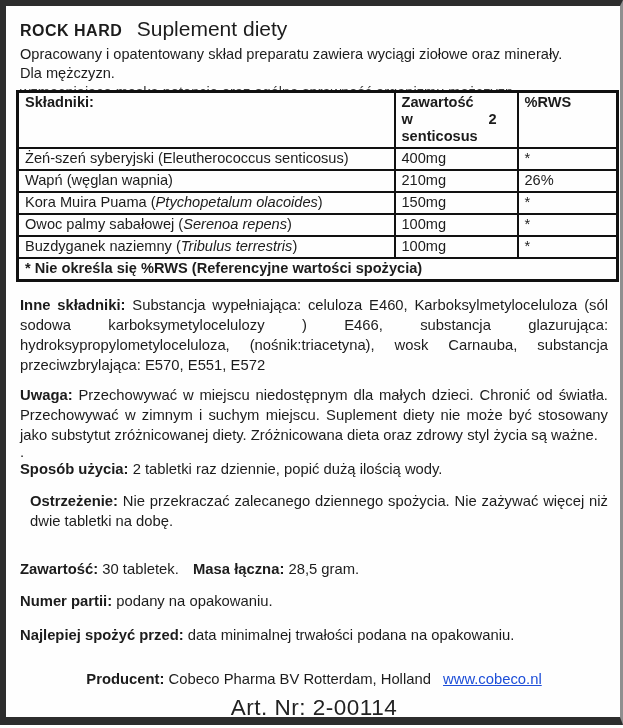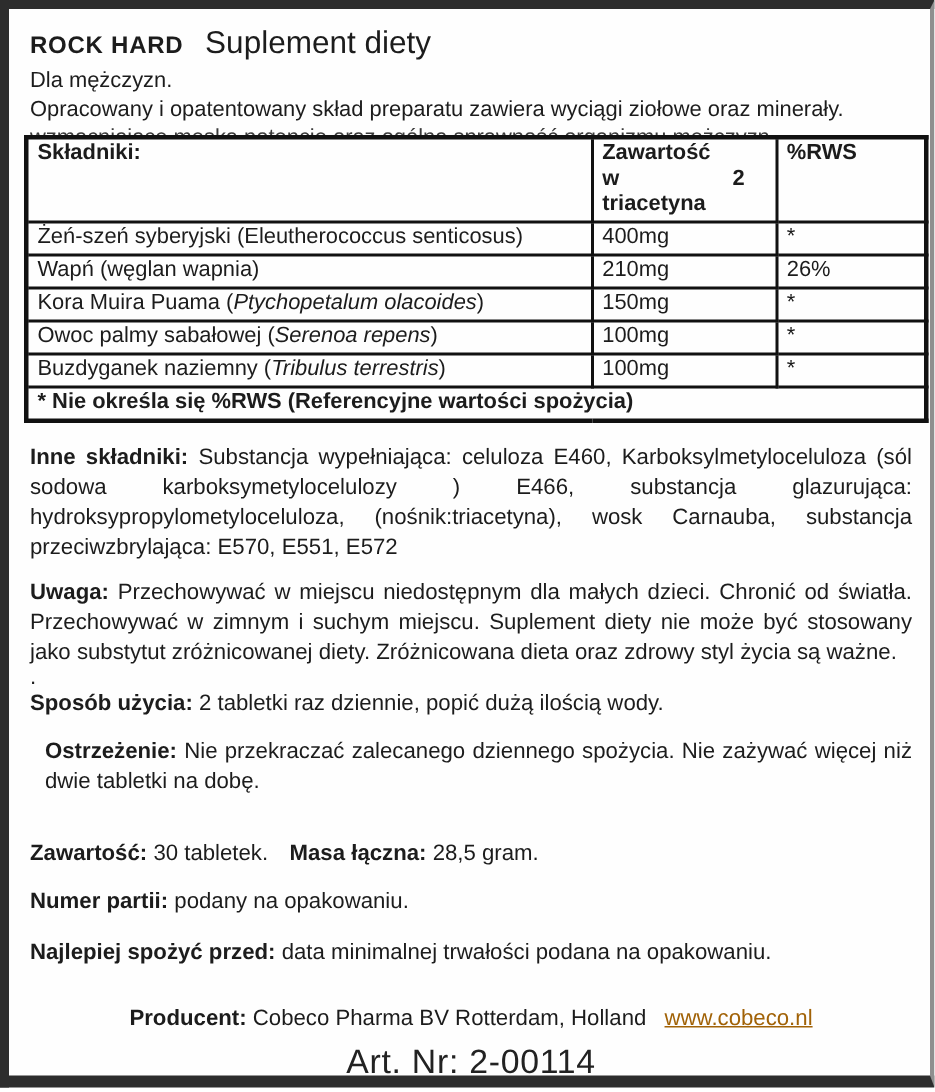--- a/index.html
+++ b/index.html
@@ -57,54 +57,54 @@
   .mt-uwaga { margin-top: 10px; }
   .mt-ostrz { margin-top: 12px; margin-left: 16px; }
   .mt-zaw { margin-top: 28px; }
   .mt-najl { margin-top: 14px; }
   .mt-numer { margin-top: 12px; }
   .mt-prod { margin-top: 24px; }
   .dotline { line-height: 14px; }
   .center { text-align: center; }
   .producer-line { font-size: 14.8px; }
   .producer-line a {
-    color: #a16207; text-decoration: underline; margin-left: 8px;
+    color: #1d4ed8; text-decoration: underline; margin-left: 8px;
   }
   .artnr { font-size: 22.5px; letter-spacing: 0.5px; margin-top: 9px; color: #222; }
   .gap2 { width: 6px; display: inline-block; }
 </style>
 </head>
 <body>
 
 <div class="page">
 
   <div class="titlebar">
     <span class="brand">ROCK HARD</span>
     <span class="title">Suplement diety</span>
   </div>
+  <div class="lead">Opracowany i opatentowany skład preparatu zawiera wyciągi ziołowe oraz minerały.</div>
   <div class="lead">Dla mężczyzn.</div>
-  <div class="lead">Opracowany i opatentowany skład preparatu zawiera wyciągi ziołowe oraz minerały.</div>
   <div class="clipped-line">wzmacniające męską potencję oraz ogólną sprawność organizmu mężczyzn.</div>
 
   <table class="ing">
     <colgroup>
         <col class="c1">
         <col class="c2">
         <col class="c3">
       </colgroup>
     <thead>
       <tr>
         <th class="hdr">Składniki:</th>
         <th class="hdr">
           <div>Zawartość</div>
           <div class="hdr-justify">
             <span>w</span>
             <span>2</span>
           </div>
-          <div>triacetyna</div>
+          <div>senticosus</div>
         </th>
         <th class="hdr">%RWS</th>
       </tr>
     </thead>
     <tbody>
       <tr>
         <td class="cell"><span>Żeń-szeń syberyjski (Eleutherococcus senticosus)</span><span class="it"></span><span></span></td>
         <td class="cell">400mg</td>
         <td class="cell">*</td>
       </tr>

